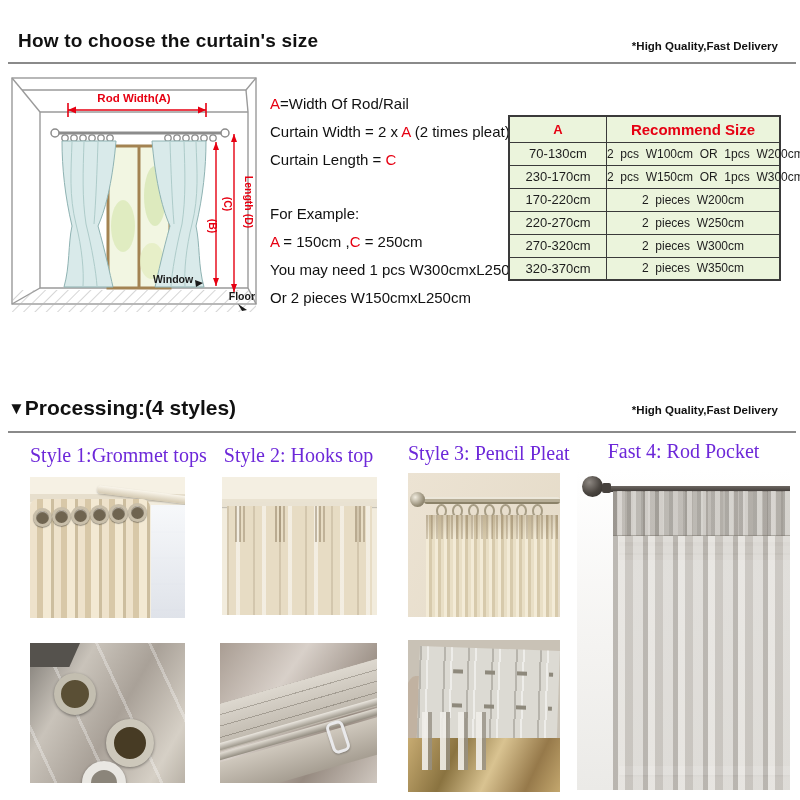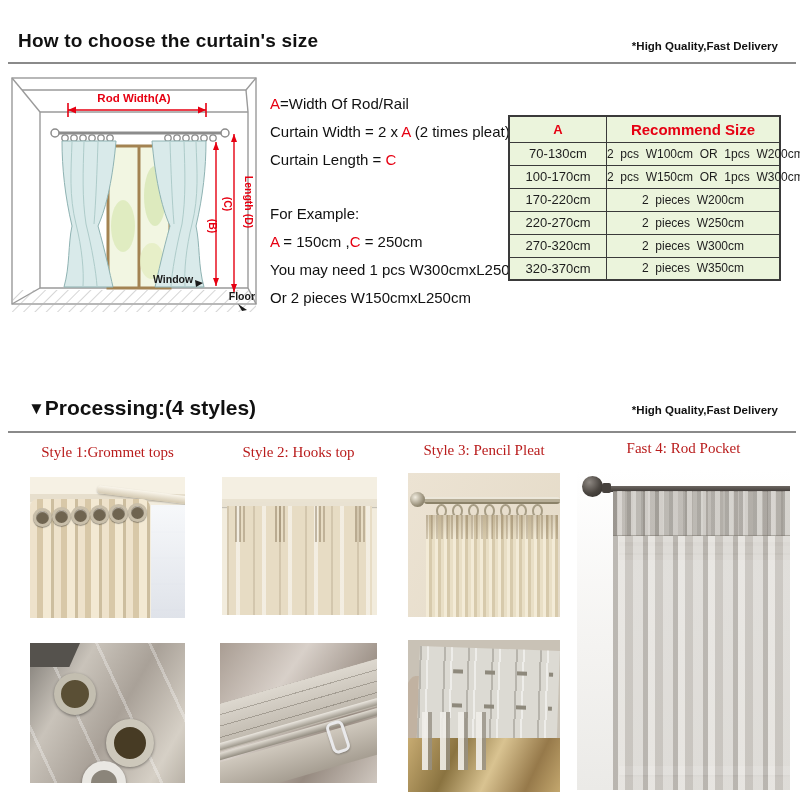--- a/index.html
+++ b/index.html
@@ -28,23 +28,23 @@
   .size-table{position:absolute;left:508px;top:115px;width:273px;border-collapse:collapse;
               background:#ebf4dc;font-size:12px;color:#1d1d1d;table-layout:fixed;}
   .size-table th,.size-table td{border:1px solid #3a3a3a;text-align:center;padding:0;white-space:pre;}
   .size-table tr{height:23px;}
   .size-table tr.head{height:26px;}
   .size-table th{font-size:15px;color:#e60012;font-weight:bold;}
   .size-table .ca{width:96px;font-size:13px;}
   .size-table{border:2px solid #3a3a3a;}
 
   
-  .proc-title{position:absolute;left:28px;top:396px;font-size:21px;font-weight:bold;}
+  .proc-title{position:absolute;left:8px;top:396px;font-size:21px;font-weight:bold;}
   .proc-title .tri{font-size:17px;vertical-align:1px;}
-  .style-col-label{position:absolute;font-family:"Liberation Serif",serif;font-size:15px;color:#b91c1c;
+  .style-col-label{position:absolute;font-family:"Liberation Serif",serif;font-size:20px;color:#6d28d9;
                    text-align:center;white-space:nowrap;}
 
   
   .photo{position:absolute;overflow:hidden;}
   .abs{position:absolute;}
 
   
   .p1t{background:linear-gradient(#f6f1e4 0 12%,#e7dfcd 12% 18%,#f3edde 18% 100%);}
   .p1t-rod{top:14px;right:-8px;width:96px;height:8px;border-radius:4px;
            background:linear-gradient(#faf6ec,#d4c9b1);transform:rotate(7deg);
@@ -241,21 +241,21 @@
     <tbody>
         <tr class="head">
       <th class="ca">A</th>
       <th>Recommend Size</th>
     </tr>
     <tr>
           <td class="ca">70-130cm</td>
           <td>2  pcs  W100cm  OR  1pcs  W200cm</td>
         </tr>
     <tr>
-          <td class="ca">100-170cm</td>
+          <td class="ca">230-170cm</td>
           <td>2  pcs  W150cm  OR  1pcs  W300cm</td>
         </tr>
     <tr>
           <td class="ca">170-220cm</td>
           <td>2  pieces  W200cm</td>
         </tr>
     <tr>
           <td class="ca">220-270cm</td>
           <td>2  pieces  W250cm</td>
         </tr>

